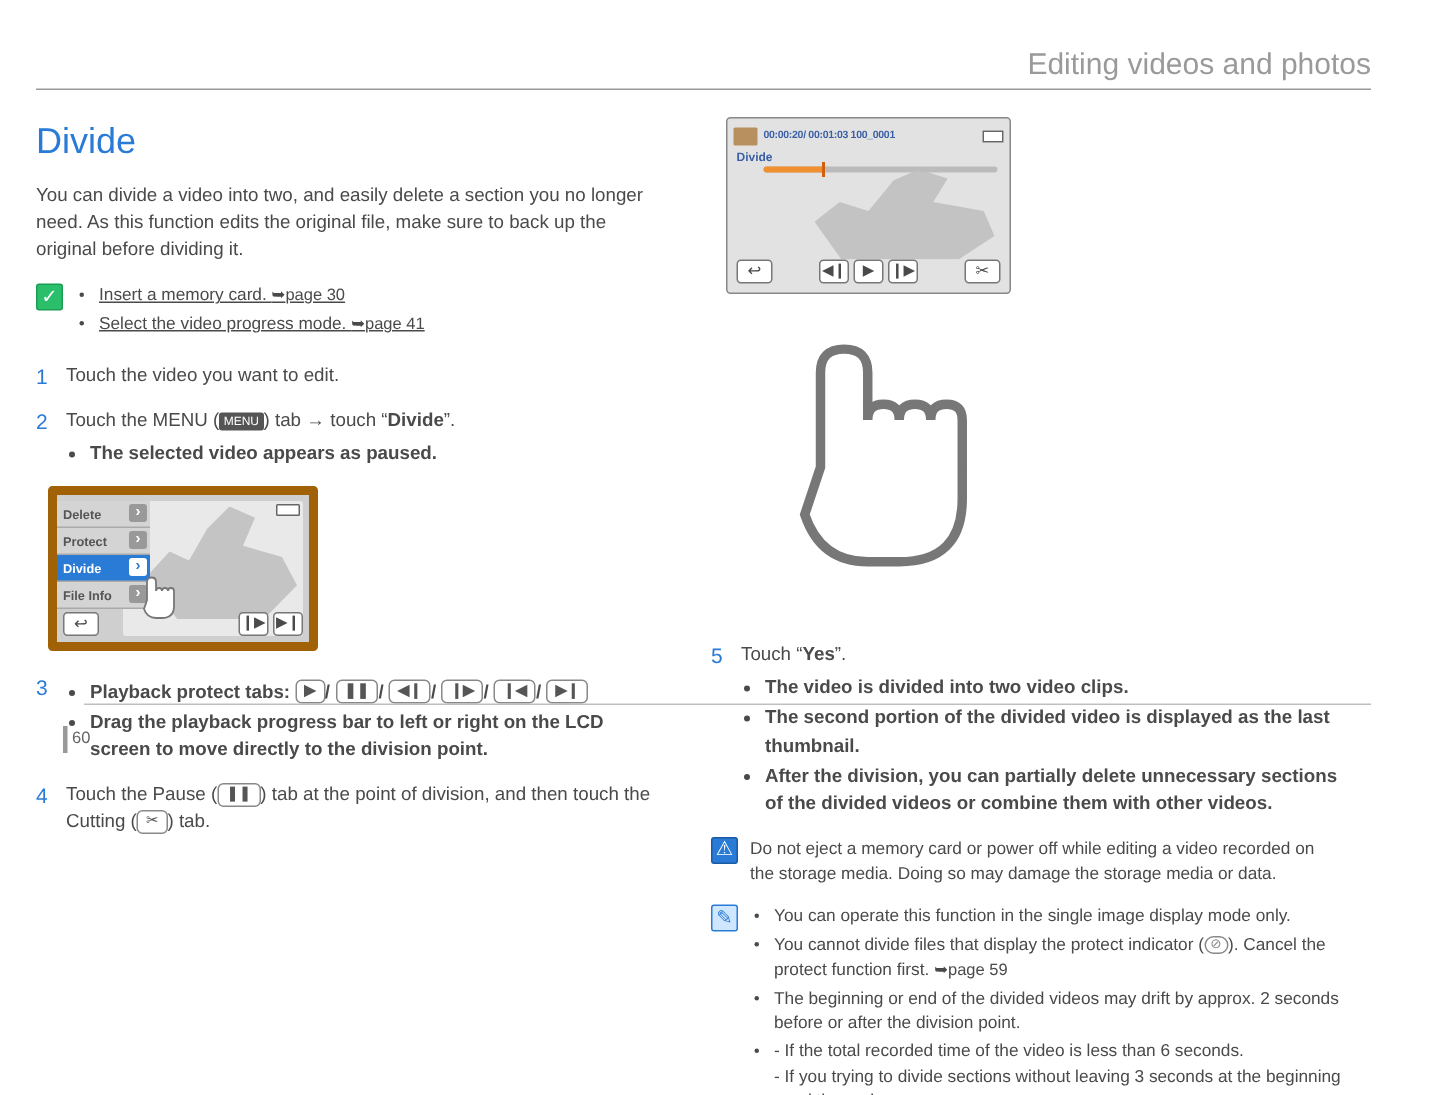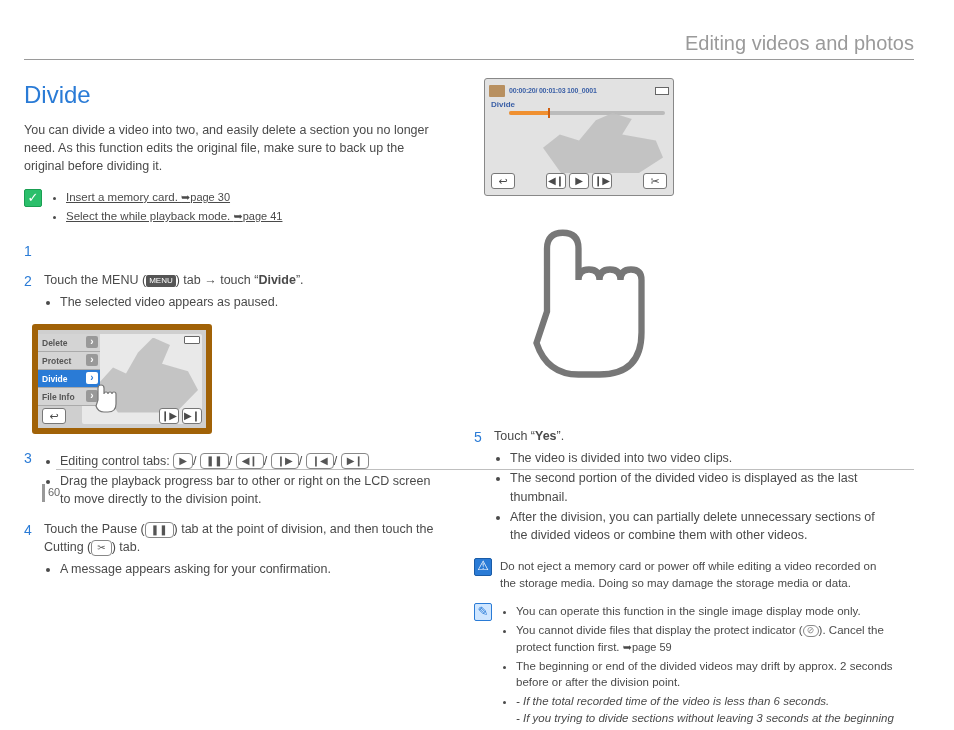--- a/index.html
+++ b/index.html
@@ -74,21 +74,21 @@
     color: #2a7bd6;
     font-size: 14px;
     flex-shrink: 0;
     width: 12px;
   }
   .step-body { flex: 1; }
   .sub-bullets {
     margin: 4px 0 0 0;
     padding-left: 16px;
   }
-  .sub-bullets li { margin-bottom: 2px; }
+  .sub-bullets li { margin-bottom: 2px; font-weight: bold; }
   .pill {
     display: inline-block;
     background: #fff;
     border: 1px solid #888;
     border-radius: 4px;
     padding: 0 5px;
     font-size: 10px;
     line-height: 14px;
     vertical-align: middle;
     color: #555;
@@ -229,21 +229,21 @@
     border-radius:3px;text-align:center;line-height:14px;font-size:11px;
   }
 
   .note-row {
     display:flex; gap:8px; align-items:flex-start;
     margin: 12px 0;
   }
   .note-row .note-txt { font-size: 11.5px; flex:1; }
   .note-list { font-size:11.5px; margin:0; padding-left:16px;}
   .note-list li { margin-bottom:2px; }
-  .note-list .dash { list-style:none; padding-left:6px; text-indent:-6px;font-style:italic;}
+  .note-list .dash { list-style:none; padding-left:6px; text-indent:-6px;}
 
   .footer {
     position:absolute; left:48px; bottom:22px;
     font-size:11px; color:#666;
   }
   .foot-rule {
     position:absolute; left:56px; right:40px; bottom:42px;
     border:none;border-top:1px solid #bfbfbf;
   }
   .side-bar {
@@ -267,28 +267,29 @@
       <p class="intro">You can divide a video into two, and easily delete a section you no longer need. As this function edits the original file, make sure to back up the original before dividing it.</p>
 
       <div class="prereq">
         <span class="icon-box icon-green">✓</span>
         <ul class="bullets">
           <li>
             <span>Insert a memory card. </span>
             <span class="pgref">➥<span>page 30</span></span>
           </li>
           <li>
-            <span>Select the while playback mode. </span>
+            <span>Select the video progress mode. </span>
             <span class="pgref">➥<span>page 41</span></span>
           </li>
         </ul>
       </div>
 
       <div class="step">
         <span class="step-num">1</span>
+        <div class="step-body">Touch the video you want to edit.</div>
       </div>
 
       <div class="step">
         <span class="step-num">2</span>
         <div class="step-body">
           <span>Touch the MENU (</span><span class="pill-drk">MENU</span><span>) tab </span><span>→</span><span> touch “</span><b>Divide</b><span>”.</span>
           <ul class="sub-bullets">
             <li>The selected video appears as paused.</li>
           </ul>
         </div>
@@ -312,40 +313,37 @@
         <svg class="hand" viewBox="0 0 40 40">
           <path d="M12 22 l0 -12 q0 -3 3 -3 q3 0 3 3 l0 6 q0 -2 2 -2 q2 0 2 2 q0 -2 2 -2 q2 0 2 2 q0 -2 2 -2 q2 0 2 2 l0 10 q0 8 -8 8 l-4 0 q-6 0 -8 -6 z"></path>
         </svg>
       </div>
 
       <div class="step">
         <span class="step-num">3</span>
         <div class="step-body">
           <ul class="sub-bullets">
             <li>
-              <span>Editing control tabs: </span>
+              <span>Playback protect tabs: </span>
               <span class="pill">▶</span>/
               <span class="pill">❚❚</span>/
               <span class="pill">◀❙</span>/
               <span class="pill">❙▶</span>/
               <span class="pill">❙◀</span>/
               <span class="pill">▶❙</span>
             </li>
-            <li>Drag the playback progress bar to other or right on the LCD screen to move directly to the division point.</li>
+            <li>Drag the playback progress bar to left or right on the LCD screen to move directly to the division point.</li>
           </ul>
         </div>
       </div>
 
       <div class="step">
         <span class="step-num">4</span>
         <div class="step-body">
           <span>Touch the Pause (</span><span class="pill">❚❚</span><span>) tab at the point of division, and then touch the Cutting (</span><span class="pill">✂</span><span>) tab.</span>
-          <ul class="sub-bullets">
-            <li>A message appears asking for your confirmation.</li>
-          </ul>
         </div>
       </div>
     </div>
 
     <div class="col">
 
       <div class="lcd2-wrap">
         <div class="lcd2">
           <div class="topbar">
             <div class="thumb"></div>

